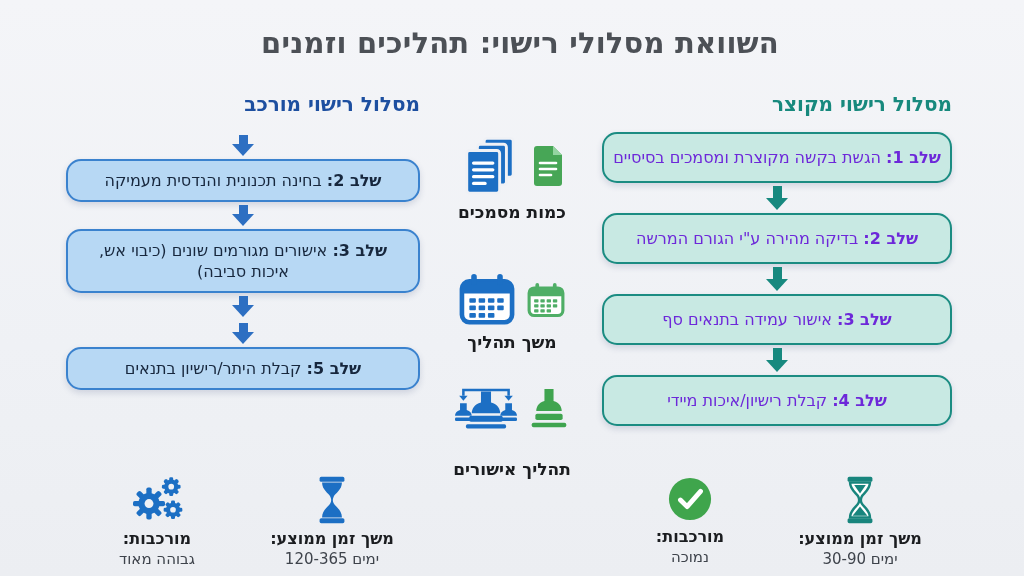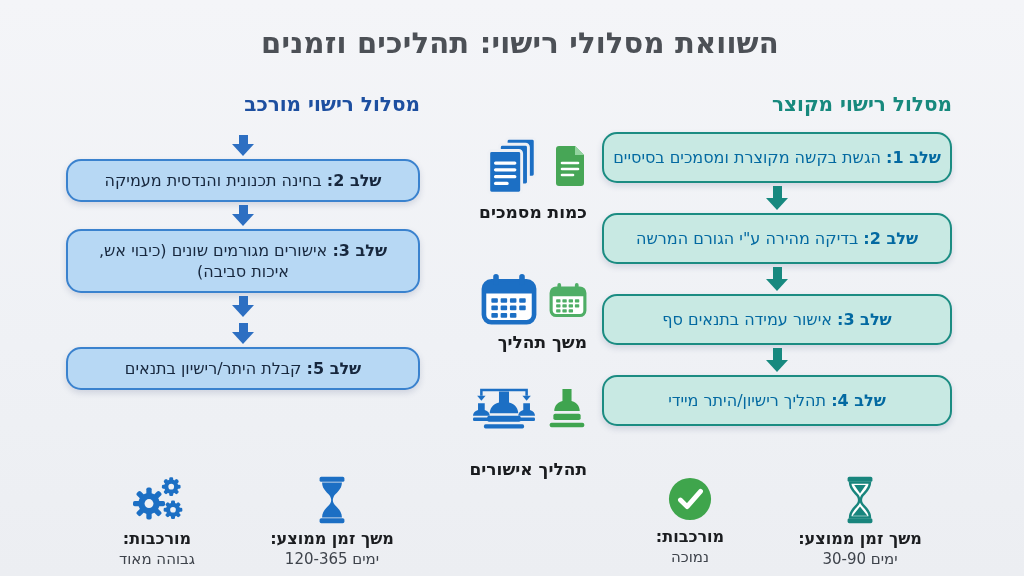--- a/index.html
+++ b/index.html
@@ -19,31 +19,31 @@
   .track-short{left:602px;width:350px;}
   .track-title{text-align:right;font-size:20px;font-weight:bold;margin-bottom:16px;}
   .track-complex .track-title{color:#1d4fa0;}
   .track-short .track-title{color:#17897d;}
   .flow{display:flex;flex-direction:column;}
   .step-box{
     border-radius:15px;text-align:center;font-size:16px;line-height:1.32;
     box-shadow:0 3px 6px rgba(60,80,120,.18);
   }
   .track-complex .step-box{background:#b7d8f4;border:2px solid #3a82ce;color:#17273d;padding:9px 14px;}
-  .track-short .step-box{background:#c8e9e3;border:2px solid #1b8c82;color:#0369a1;padding:13px 2px;}
+  .track-short .step-box{background:#c8e9e3;border:2px solid #1b8c82;color:#6d28d9;padding:13px 2px;}
   .step-label{font-weight:bold;}
   .arrow{display:flex;flex-direction:column;align-items:center;margin:3px 0;}
   .arrow .stem{width:9px;height:9px;}
   .arrow .head{width:0;height:0;border-left:11px solid transparent;border-right:11px solid transparent;border-top:12px solid;}
   .track-complex .stem{background:#2d6fc2;}
   .track-complex .head{border-top-color:#2d6fc2;}
   .track-short .stem{background:#17897f;height:12px;}
   .track-short .head{border-top-color:#17897f;}
   
-  .legend-group{position:absolute;left:437px;width:150px;display:flex;flex-direction:column;align-items:flex-start;}
+  .legend-group{position:absolute;left:437px;width:150px;display:flex;flex-direction:column;align-items:center;}
   #legend-documents{top:136px;}
   #legend-duration{top:274px;}
   #legend-approvals{top:384px;gap:17px;}
   .legend-icons{display:flex;align-items:center;gap:12px;direction:ltr;}
   .legend-label{font-weight:bold;font-size:17px;color:#1a1c1f;margin-top:6px;white-space:nowrap;}
   
   .stat{position:absolute;top:476px;width:140px;display:flex;flex-direction:column;align-items:center;}
   #stat-complex-complexity{left:87px;}
   #stat-complex-duration{left:262px;}
   #stat-short-complexity{left:620px;}
@@ -114,21 +114,21 @@
       <div class="step-box">
         <span class="step-label">שלב 3:</span>
         <span class="step-text">אישור עמידה בתנאים סף</span>
       </div>
       <div class="arrow">
           <div class="stem"></div>
           <div class="head"></div>
         </div>
       <div class="step-box">
         <span class="step-label">שלב 4:</span>
-        <span class="step-text">תהליך רישיון/היתר מיידי</span>
+        <span class="step-text">קבלת רישיון/איכות מיידי</span>
       </div>
     </div>
   </div>
 
   <div class="legend-group" id="legend-documents">
     <div class="legend-icons">
       <svg width="60" height="60" viewBox="0 0 62 60">
         <g fill="#1c6fc4" stroke="#eff1f5" stroke-width="3">
           <rect x="26" y="1.5" width="30" height="40" rx="3"></rect>
           <rect x="19" y="7.5" width="30" height="42" rx="3"></rect>

